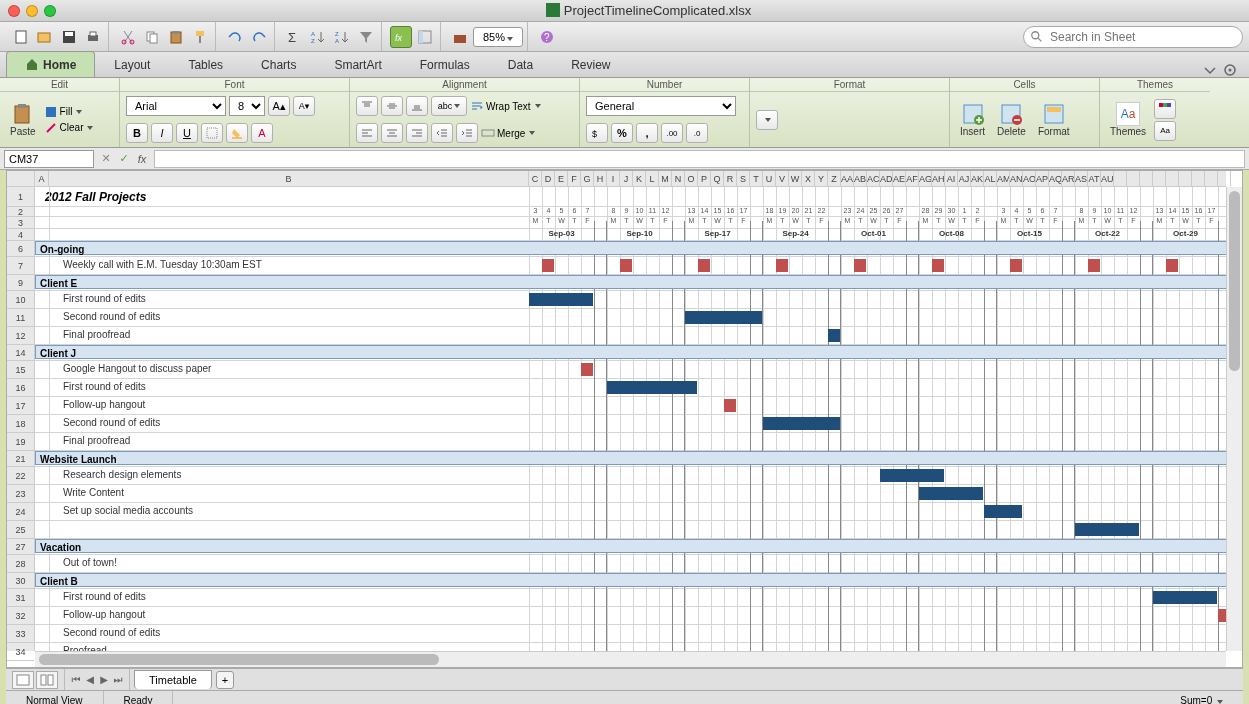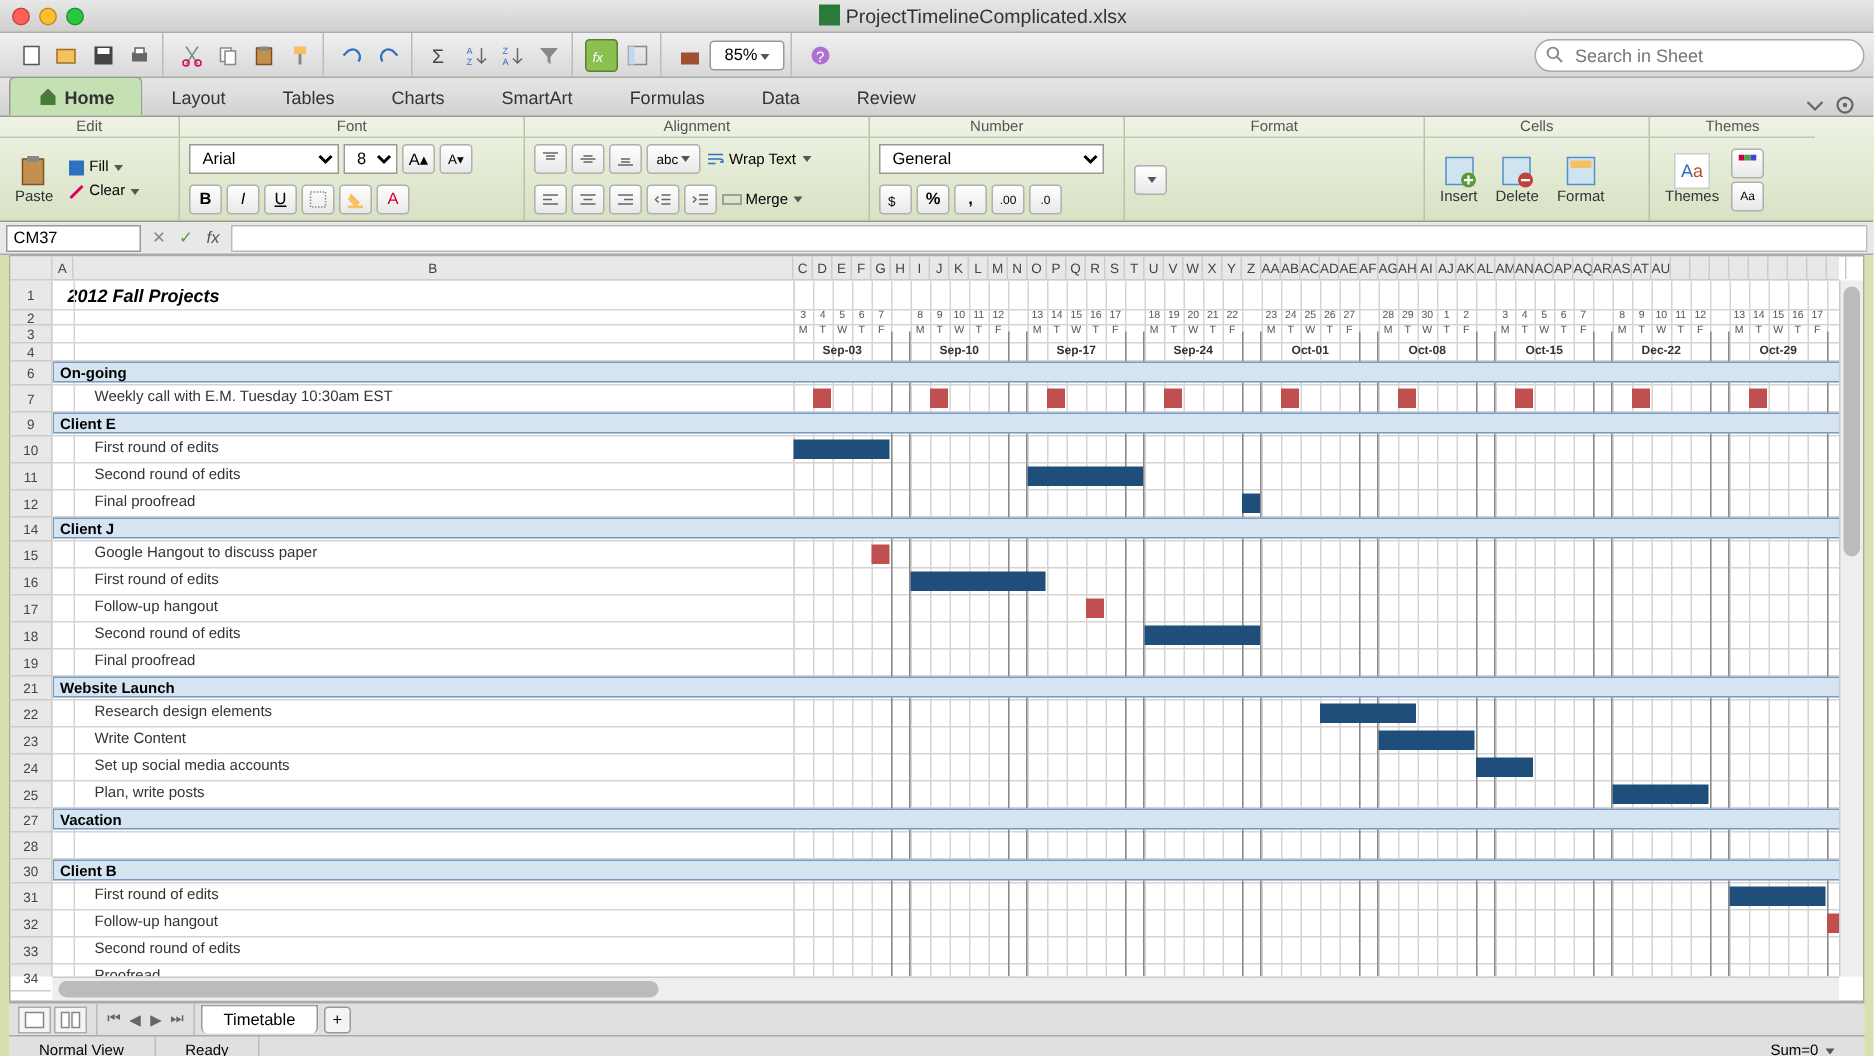--- a/index.html
+++ b/index.html
@@ -758,21 +758,21 @@
       <div class="week-lbl" style="left: 650px; top: 42px; width: 65px;">Sep-17</div>
       <div style="position: absolute; left: 715px; top: 34px; width: 13px; bottom: 0px; border-left: 1px solid rgb(136, 136, 136); border-right: 1px solid rgb(136, 136, 136);"></div>
       <div class="week-lbl" style="left: 728px; top: 42px; width: 65px;">Sep-24</div>
       <div style="position: absolute; left: 793px; top: 34px; width: 13px; bottom: 0px; border-left: 1px solid rgb(136, 136, 136); border-right: 1px solid rgb(136, 136, 136);"></div>
       <div class="week-lbl" style="left: 806px; top: 42px; width: 65px;">Oct-01</div>
       <div style="position: absolute; left: 871px; top: 34px; width: 13px; bottom: 0px; border-left: 1px solid rgb(136, 136, 136); border-right: 1px solid rgb(136, 136, 136);"></div>
       <div class="week-lbl" style="left: 884px; top: 42px; width: 65px;">Oct-08</div>
       <div style="position: absolute; left: 949px; top: 34px; width: 13px; bottom: 0px; border-left: 1px solid rgb(136, 136, 136); border-right: 1px solid rgb(136, 136, 136);"></div>
       <div class="week-lbl" style="left: 962px; top: 42px; width: 65px;">Oct-15</div>
       <div style="position: absolute; left: 1027px; top: 34px; width: 13px; bottom: 0px; border-left: 1px solid rgb(136, 136, 136); border-right: 1px solid rgb(136, 136, 136);"></div>
-      <div class="week-lbl" style="left: 1040px; top: 42px; width: 65px;">Dec-22</div>
+      <div class="week-lbl" style="left: 1040px; top: 42px; width: 65px;">Oct-22</div>
       <div style="position: absolute; left: 1105px; top: 34px; width: 13px; bottom: 0px; border-left: 1px solid rgb(136, 136, 136); border-right: 1px solid rgb(136, 136, 136);"></div>
       <div class="week-lbl" style="left: 1118px; top: 42px; width: 65px;">Oct-29</div>
       <div style="position: absolute; left: 1183px; top: 34px; width: 13px; bottom: 0px; border-left: 1px solid rgb(136, 136, 136); border-right: 1px solid rgb(136, 136, 136);"></div>
       <div class="section-hdr" style="top: 54px; height: 14px; width: 1196px;">On-going</div>
       <div class="section-hdr" style="top: 88px; height: 14px; width: 1196px;">Client E</div>
       <div class="section-hdr" style="top: 158px; height: 14px; width: 1196px;">Client J</div>
       <div class="section-hdr" style="top: 264px; height: 14px; width: 1196px;">Website Launch</div>
       <div class="section-hdr" style="top: 352px; height: 14px; width: 1196px;">Vacation</div>
       <div class="section-hdr" style="top: 386px; height: 14px; width: 1196px;">Client B</div>
       <div class="task-text" style="top: 70px; left: 14px; width: 466px;">Weekly call with E.M. Tuesday 10:30am EST</div>
@@ -780,21 +780,21 @@
       <div class="task-text" style="top: 122px; left: 14px; width: 466px;">Second round of edits</div>
       <div class="task-text" style="top: 140px; left: 14px; width: 466px;">Final proofread</div>
       <div class="task-text" style="top: 174px; left: 14px; width: 466px;">Google Hangout to discuss paper</div>
       <div class="task-text" style="top: 192px; left: 14px; width: 466px;">First round of edits</div>
       <div class="task-text" style="top: 210px; left: 14px; width: 466px;">Follow-up hangout</div>
       <div class="task-text" style="top: 228px; left: 14px; width: 466px;">Second round of edits</div>
       <div class="task-text" style="top: 246px; left: 14px; width: 466px;">Final proofread</div>
       <div class="task-text" style="top: 280px; left: 14px; width: 466px;">Research design elements</div>
       <div class="task-text" style="top: 298px; left: 14px; width: 466px;">Write Content</div>
       <div class="task-text" style="top: 316px; left: 14px; width: 466px;">Set up social media accounts</div>
-      <div class="task-text" style="top: 334px; left: 14px; width: 466px;">Plan, write  posts</div>
+      <div class="task-text" style="top: 368px; left: 14px; width: 466px;">Out of town!</div>
       <div class="task-text" style="top: 402px; left: 14px; width: 466px;">First round of edits</div>
       <div class="task-text" style="top: 420px; left: 14px; width: 466px;">Follow-up hangout</div>
       <div class="task-text" style="top: 438px; left: 14px; width: 466px;">Second round of edits</div>
       <div class="task-text" style="top: 456px; left: 14px; width: 466px;">Proofread</div>
       <div class="gantt-cell gc-red" style="top: 72px; left: 507px; width: 12px;"></div>
       <div class="gantt-cell gc-red" style="top: 72px; left: 585px; width: 12px;"></div>
       <div class="gantt-cell gc-red" style="top: 72px; left: 663px; width: 12px;"></div>
       <div class="gantt-cell gc-red" style="top: 72px; left: 741px; width: 12px;"></div>
       <div class="gantt-cell gc-red" style="top: 72px; left: 819px; width: 12px;"></div>
       <div class="gantt-cell gc-red" style="top: 72px; left: 897px; width: 12px;"></div>

